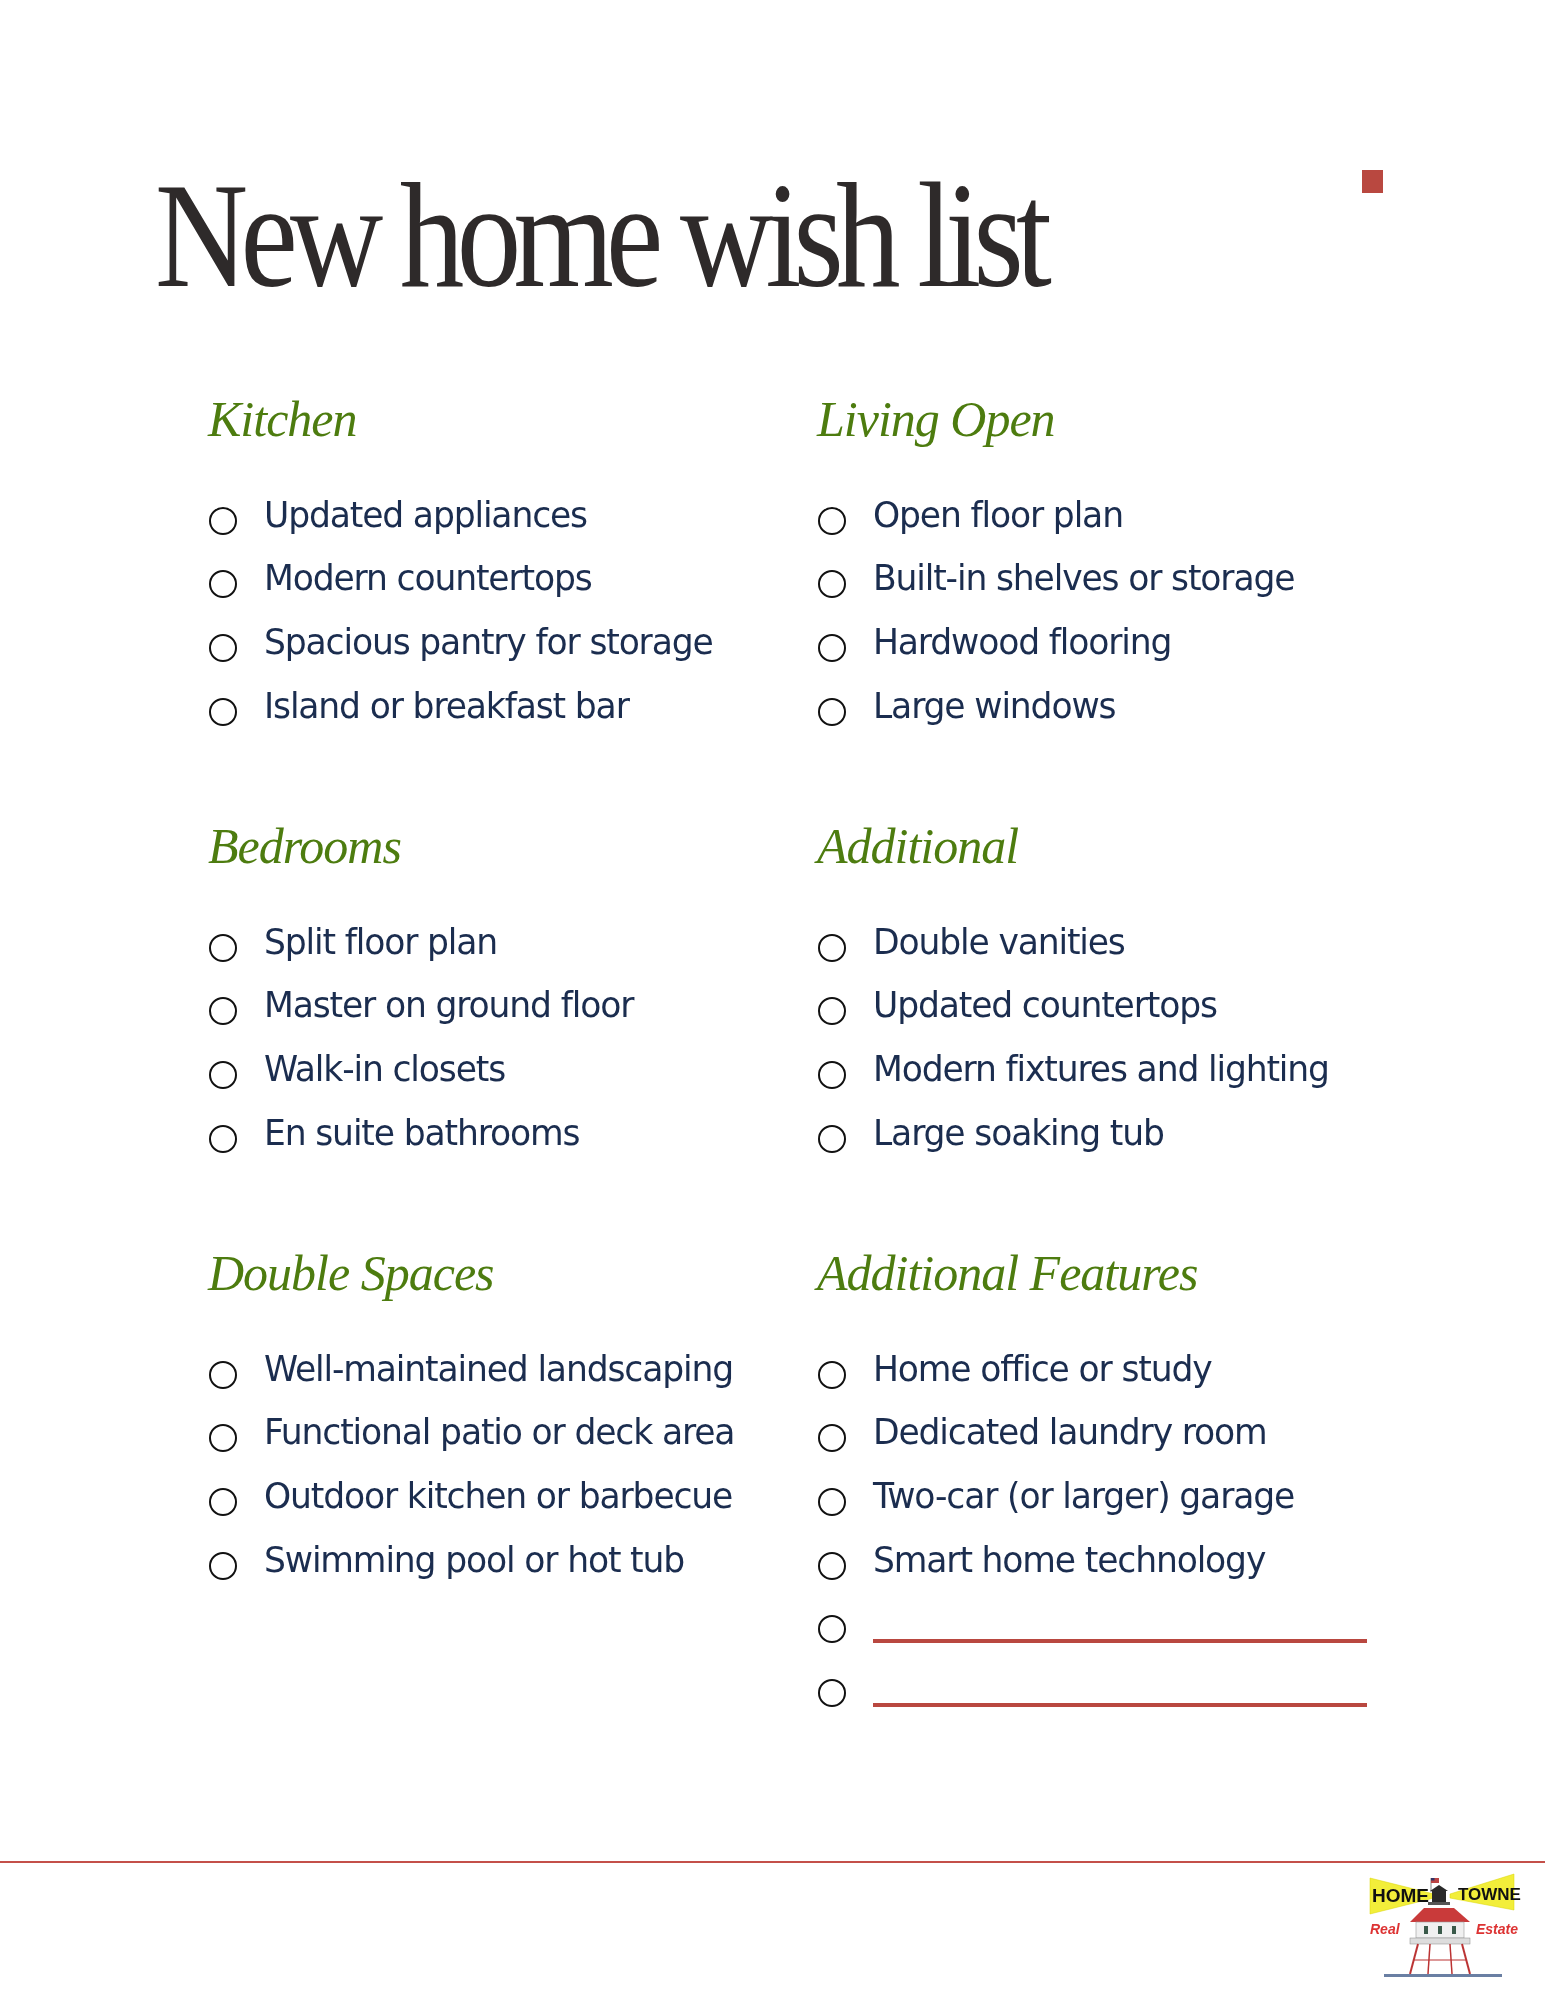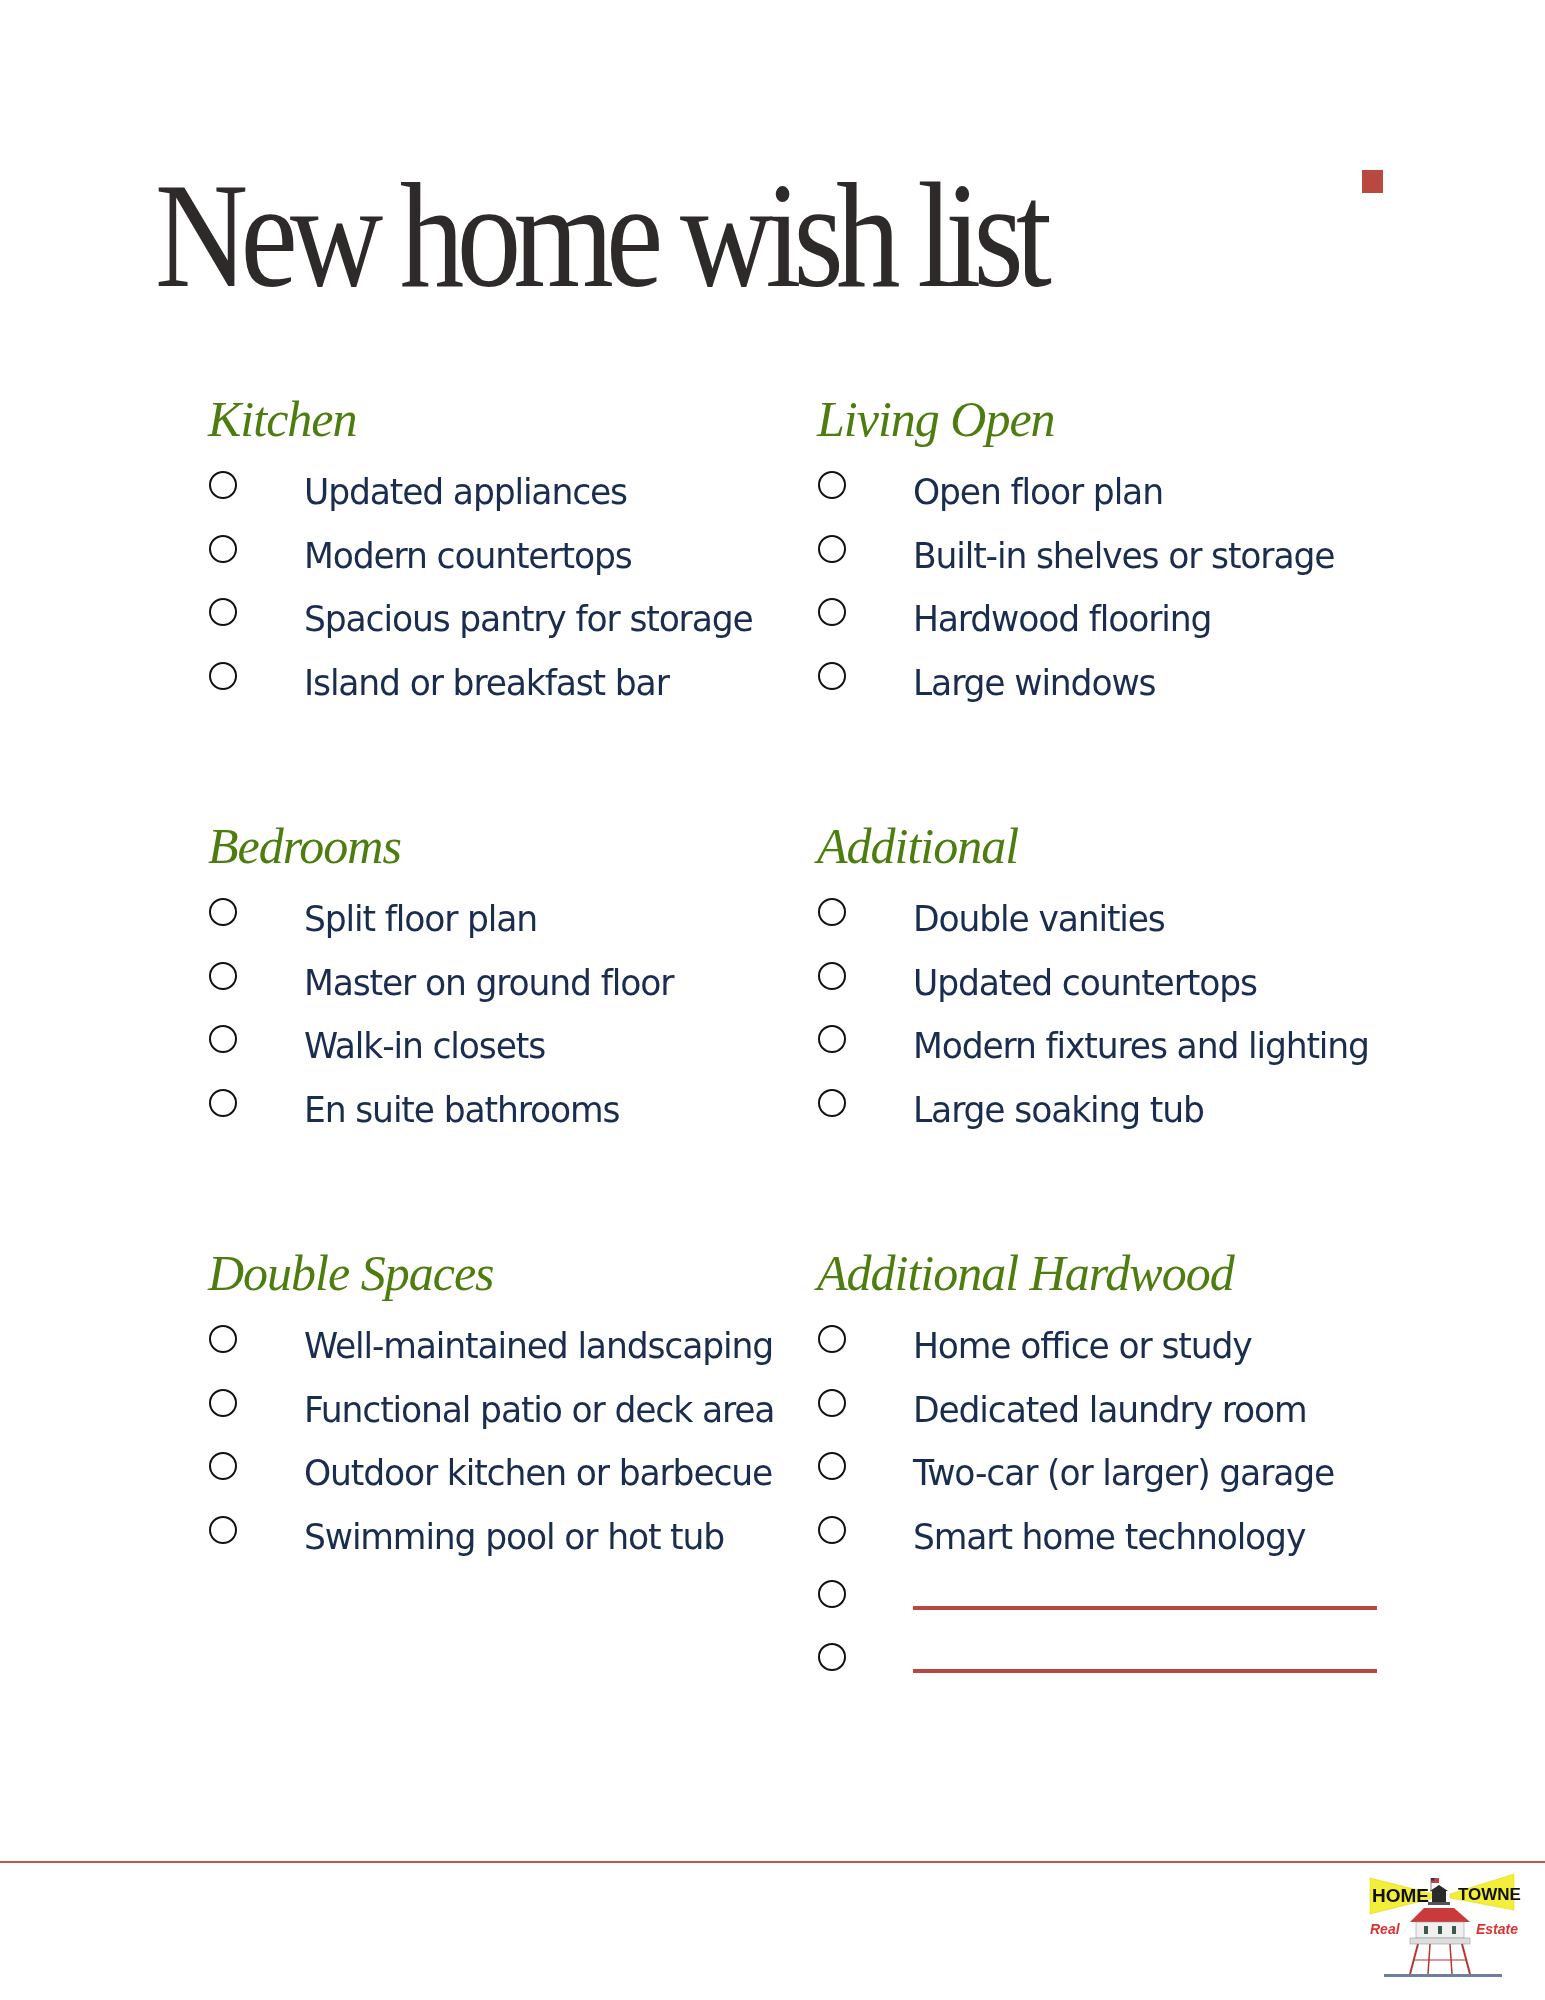--- a/index.html
+++ b/index.html
@@ -52,24 +52,23 @@
       letter-spacing: -1px;
       white-space: nowrap;
     }
     .items {
       list-style: none;
       margin: 22px 0 0 0;
       padding: 0;
     }
     .item {
       display: flex;
-      align-items: flex-start;
+      align-items: flex-end;
       height: 63.7px;
       white-space: nowrap;
-      gap: 40px;
     }
     .checkbox {
       width: 28px;
       height: 28px;
       border: 2px solid #111111;
       border-radius: 50%;
       box-sizing: border-box;
       flex: 0 0 auto;
       margin-left: 1px;
       margin-right: 27px;
@@ -216,21 +215,21 @@
         <span class="item-label">Outdoor kitchen or barbecue</span>
       </li>
     <li class="item">
         <span class="checkbox"></span>
         <span class="item-label">Swimming pool or hot tub</span>
       </li>
   </ul>
 </section>
 
 <section class="section" style="left:817px; top:1243px;">
-  <h2 class="section-title">Additional Hardwood</h2>
+  <h2 class="section-title">Additional Features</h2>
   <ul class="items">
     <li class="item">
         <span class="checkbox"></span>
         <span class="item-label">Home office or study</span>
       </li>
     <li class="item">
         <span class="checkbox"></span>
         <span class="item-label">Dedicated laundry room</span>
       </li>
     <li class="item">

